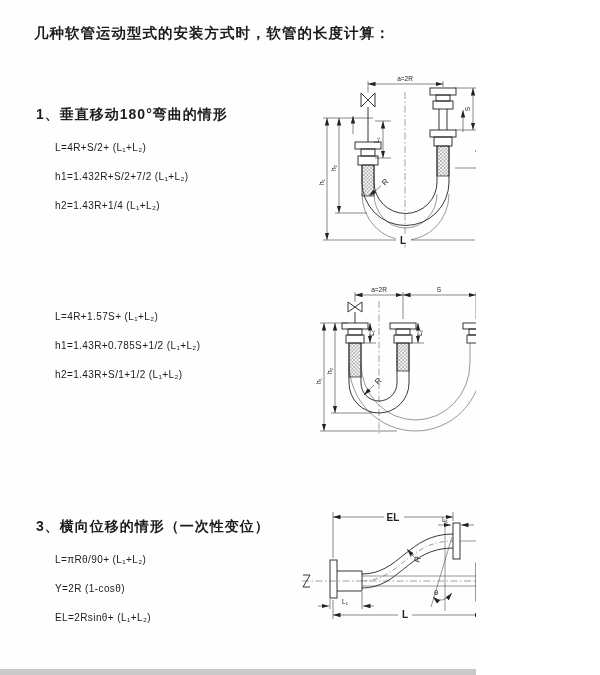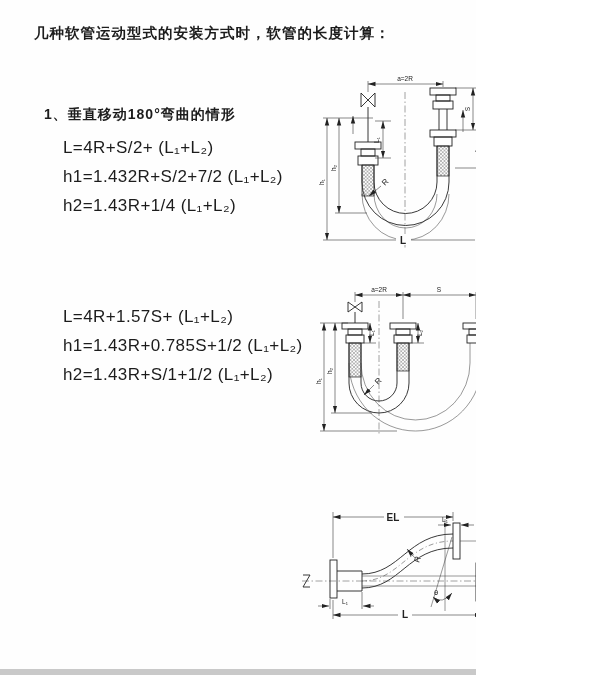--- a/index.html
+++ b/index.html
@@ -1,21 +1,21 @@
 <!DOCTYPE html>
 <html><head>
 <meta charset="utf-8">
 <style>
   html,body{margin:0;padding:0;background:#ffffff;}
   #page{position:relative;width:476px;height:675px;background:#fefefe;overflow:hidden;
         font-family:"Liberation Sans","DejaVu Sans",sans-serif;color:#1c1c1c;}
   .title{position:absolute;left:34px;top:24px;font-size:14.5px;font-weight:bold;letter-spacing:1px;}
-  .sec{position:absolute;left:44px;}
+  .sec{position:absolute;left:36px;}
   .sec-heading{font-size:14px;font-weight:bold;letter-spacing:1px;margin-bottom:9px;}
-  .formula{font-size:17px;letter-spacing:.4px;padding-left:19px;line-height:29px;white-space:pre;}
+  .formula{font-size:10px;letter-spacing:.4px;padding-left:19px;line-height:29px;white-space:pre;}
   svg{position:absolute;overflow:visible;}
   svg text{font-family:"Liberation Sans","DejaVu Sans",sans-serif;fill:#222;}
   .dln{stroke:#3a3a3a;stroke-width:.6;fill:none;}
   .drw{stroke:#222;stroke-width:.9;fill:none;}
   .thin{stroke:#444;stroke-width:.55;fill:none;}
   .cl{stroke:#555;stroke-width:.55;fill:none;stroke-dasharray:7 2.5 1.5 2.5;}
   .hdash{stroke:#444;stroke-width:.55;fill:none;stroke-dasharray:5 2.5 1 2.5;}
   .lblS{font-size:6.5px;}
   .lblM{font-size:8px;}
   .lblL{font-size:10px;font-weight:bold;}
@@ -35,20 +35,26 @@
     <div class="formula">h1=1.432R+S/2+7/2 (L₁+L₂)</div>
     <div class="formula">h2=1.43R+1/4 (L₁+L₂)</div>
   </div>
 
   <div class="sec" style="top:302px">
     <div class="formula">L=4R+1.57S+ (L₁+L₂)</div>
     <div class="formula">h1=1.43R+0.785S+1/2 (L₁+L₂)</div>
     <div class="formula">h2=1.43R+S/1+1/2 (L₁+L₂)</div>
   </div>
 
+  <div class="sec" style="top:518px">
+    <div class="sec-heading">3、横向位移的情形（一次性变位）</div>
+    <div class="formula">L=πRθ/90+ (L₁+L₂)</div>
+    <div class="formula">Y=2R (1-cosθ)</div>
+    <div class="formula">EL=2Rsinθ+ (L₁+L₂)</div>
+  </div>
 
   <svg style="left:315px;top:70px" width="185" height="185" viewBox="0 0 185 185">
     <defs>
       <marker id="arr1" markerUnits="userSpaceOnUse" markerWidth="9" markerHeight="7" refX="7.5" refY="2.6" orient="auto-start-reverse">
         <path d="M0,0.4 L7.5,2.6 L0,4.8 Z" fill="#222"></path>
       </marker>
       <pattern id="hatch1" width="3.5" height="3.5" patternUnits="userSpaceOnUse">
         <path d="M0,0 L3.5,3.5 M3.5,0 L0,3.5" stroke="#666" stroke-width="0.45"></path>
       </pattern>
     </defs>

